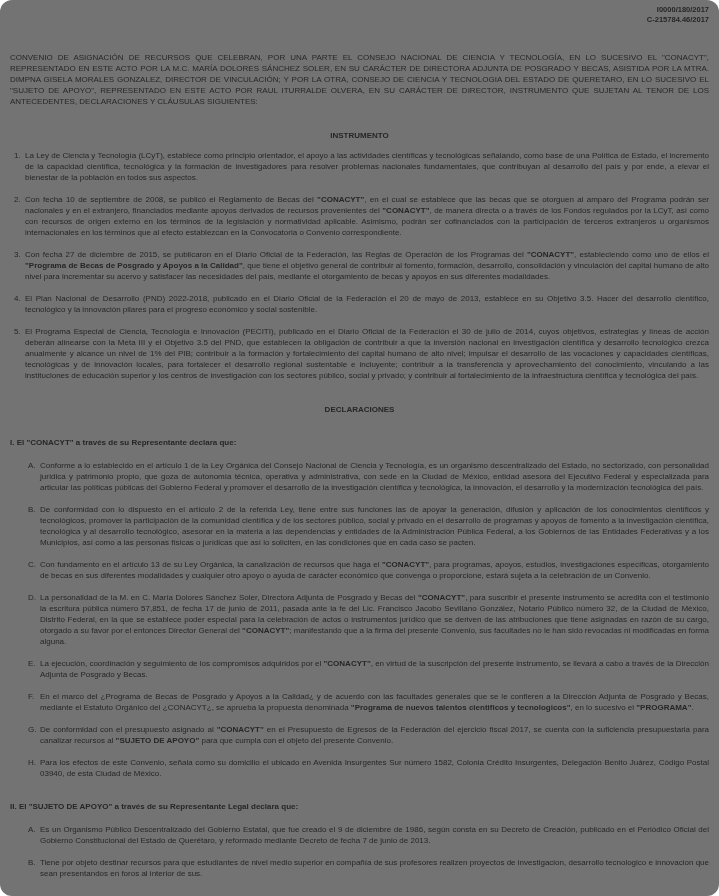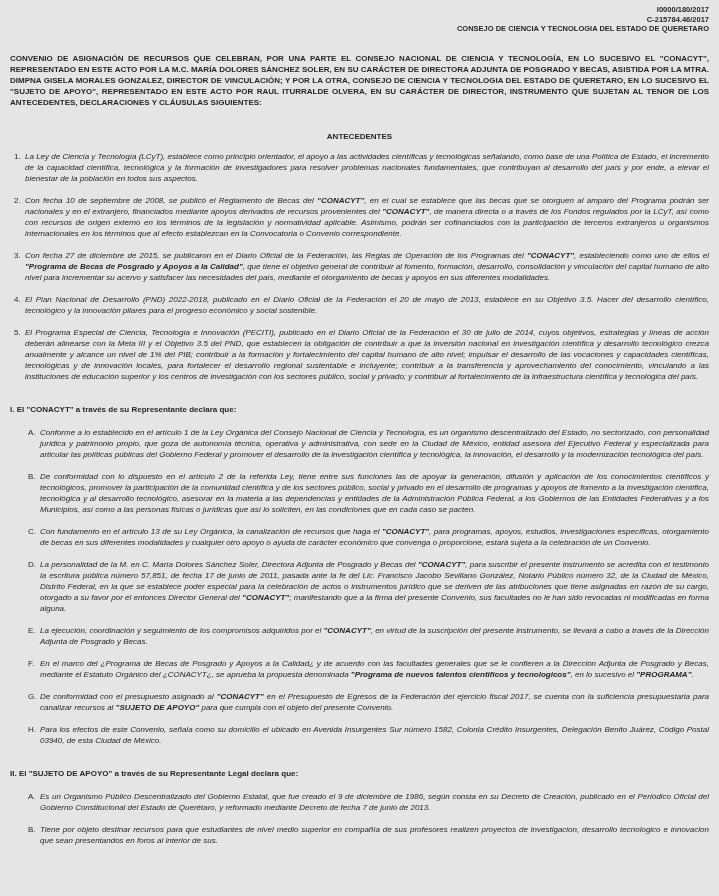--- a/index.html
+++ b/index.html
@@ -1,82 +1,81 @@
 <!DOCTYPE html>
 <html><head>
 <meta charset="utf-8">
 <style>
   html, body { margin: 0; padding: 0; background: #ffffff; }
   .page {
     width: 719px;
     height: 896px;
     box-sizing: border-box;
-    background: #e5e5e5;
+    background: #737373;
     padding: 5px 10px 8px 10px;
     font-family: "Liberation Sans", sans-serif;
     color: #262626;
     font-size: 8px;
     line-height: 11px;
     overflow: hidden;
+    border-radius: 12px;
   }
   .doc-header {
     text-align: right;
     font-weight: bold;
     font-size: 7.5px;
     line-height: 9.5px;
   }
   .opening {
-    margin-top: 19px;
-    font-weight: bold;
+    margin-top: 28px;
+    font-weight: normal;
     text-align: justify;
   }
   .section-title {
     text-align: center;
     font-weight: bold;
     margin: 23px 0 9px 0;
   }
   .list { margin: 0; }
   .list .item {
     display: flex;
     margin-bottom: 11px;
   }
   .list .item .label {
     flex: 0 0 auto;
     padding-right: 3px;
     white-space: nowrap;
   }
   .list .item .text {
     flex: 1 1 auto;
     text-align: justify;
-    font-style: italic;
   }
   .num-list { margin-left: 4px; }
   .num-list .item .label { min-width: 8px; }
   .letter-list { margin-left: 18px; }
   .letter-list .item .label { min-width: 9px; }
   .decl-heading {
     font-weight: bold;
     margin: 22px 0 12px 0;
   }
   b { font-weight: bold; }
 </style>
 </head>
 <body>
 
 <div class="page">
 
   <div class="doc-header">
     <div>I0000/180/2017</div>
     <div>C-215784.46/2017</div>
-    <div>CONSEJO DE CIENCIA Y TECNOLOGIA DEL ESTADO DE QUERETARO</div>
   </div>
 
   <p class="opening">CONVENIO DE ASIGNACIÓN DE RECURSOS QUE CELEBRAN, POR UNA PARTE EL CONSEJO NACIONAL DE CIENCIA Y TECNOLOGÍA, EN LO SUCESIVO EL "CONACYT", REPRESENTADO EN ESTE ACTO POR LA M.C. MARÍA DOLORES SÁNCHEZ SOLER, EN SU CARÁCTER DE DIRECTORA ADJUNTA DE POSGRADO Y BECAS, ASISTIDA POR LA MTRA. DIMPNA GISELA MORALES GONZALEZ, DIRECTOR DE VINCULACIÓN; Y POR LA OTRA, CONSEJO DE CIENCIA Y TECNOLOGIA DEL ESTADO DE QUERETARO, EN LO SUCESIVO EL "SUJETO DE APOYO", REPRESENTADO EN ESTE ACTO POR RAUL ITURRALDE OLVERA, EN SU CARÁCTER DE DIRECTOR, INSTRUMENTO QUE SUJETAN AL TENOR DE LOS ANTECEDENTES, DECLARACIONES Y CLÁUSULAS SIGUIENTES:</p>
 
-  <div class="section-title">ANTECEDENTES</div>
+  <div class="section-title">INSTRUMENTO</div>
 
   <div class="list num-list">
 
       <div class="item">
         <span class="label">1.</span>
         <span class="text">La Ley de Ciencia y Tecnología (LCyT), establece como principio orientador, el apoyo a las actividades científicas y tecnológicas señalando, como base de una Política de Estado, el incremento de la capacidad científica, tecnológica y la formación de investigadores para resolver problemas nacionales fundamentales, que contribuyan al desarrollo del país y por ende, a elevar el bienestar de la población en todos sus aspectos.</span>
       </div>
 
       <div class="item">
         <span class="label">2.</span>
@@ -92,20 +91,21 @@
         <span class="label">4.</span>
         <span class="text">El Plan Nacional de Desarrollo (PND) 2022-2018, publicado en el Diario Oficial de la Federación el 20 de mayo de 2013, establece en su Objetivo 3.5. Hacer del desarrollo científico, tecnológico y la innovación pilares para el progreso económico y social sostenible.</span>
       </div>
 
       <div class="item">
         <span class="label">5.</span>
         <span class="text">El Programa Especial de Ciencia, Tecnología e Innovación (PECITI), publicado en el Diario Oficial de la Federación el 30 de julio de 2014, cuyos objetivos, estrategias y líneas de acción deberán alinearse con la Meta III y el Objetivo 3.5 del PND, que establecen la obligación de contribuir a que la inversión nacional en investigación científica y desarrollo tecnológico crezca anualmente y alcance un nivel de 1% del PIB; contribuir a la formación y fortalecimiento del capital humano de alto nivel; impulsar el desarrollo de las vocaciones y capacidades científicas, tecnológicas y de innovación locales, para fortalecer el desarrollo regional sustentable e incluyente; contribuir a la transferencia y aprovechamiento del conocimiento, vinculando a las instituciones de educación superior y los centros de investigación con los sectores público, social y privado; y contribuir al fortalecimiento de la infraestructura científica y tecnológica del país.</span>
       </div>
     </div>
 
+  <div class="section-title">DECLARACIONES</div>
 
   <div class="decl-heading">I. El "CONACYT" a través de su Representante declara que:</div>
 
   <div class="list letter-list">
 
       <div class="item">
         <span class="label">A.</span>
         <span class="text">Conforme a lo establecido en el artículo 1 de la Ley Orgánica del Consejo Nacional de Ciencia y Tecnología, es un organismo descentralizado del Estado, no sectorizado, con personalidad jurídica y patrimonio propio, que goza de autonomía técnica, operativa y administrativa, con sede en la Ciudad de México, entidad asesora del Ejecutivo Federal y especializada para articular las políticas públicas del Gobierno Federal y promover el desarrollo de la investigación científica y tecnológica, la innovación, el desarrollo y la modernización tecnológica del país.</span>
       </div>
 

